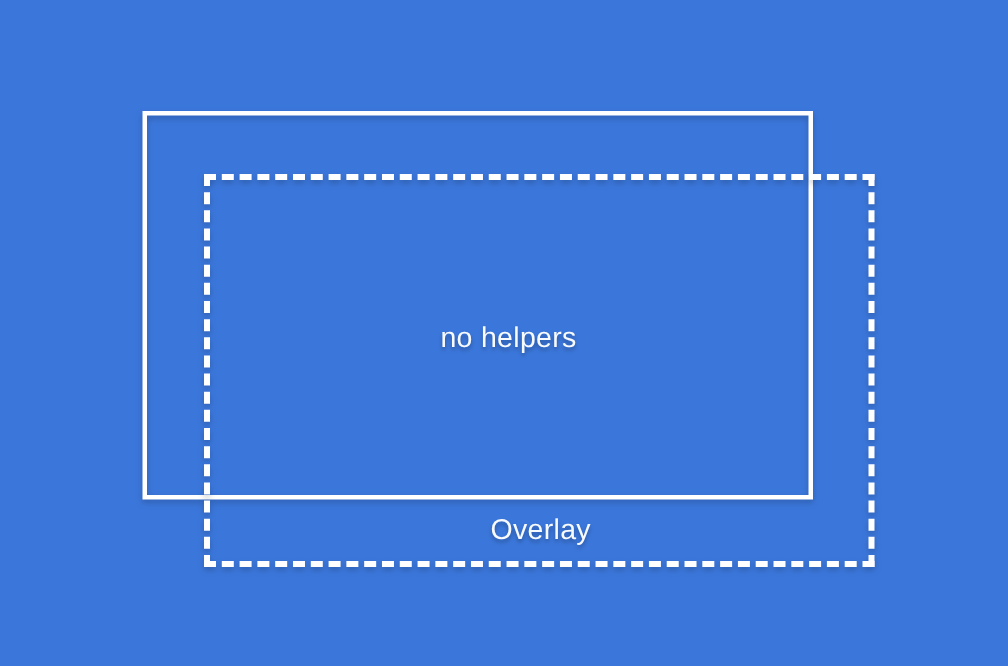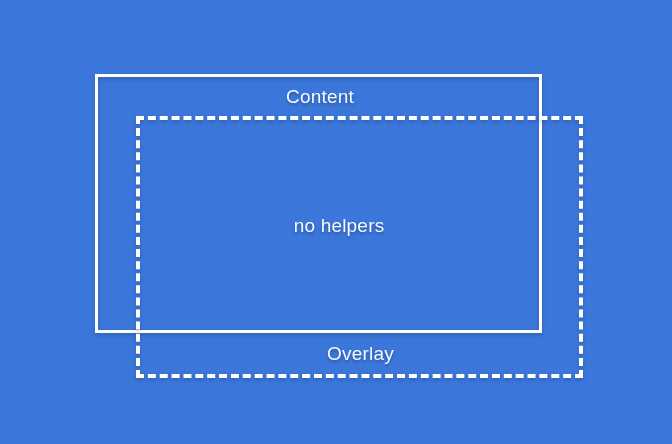--- a/index.html
+++ b/index.html
@@ -90,19 +90,18 @@
 </style>
 </head>
 <body>
 
 <div id="stage">
 
   <div id="content-box" class="box"></div>
 
   <div id="overlay-box" class="box"></div>
 
-  <div id="content-label" class="label">Content</div>
 
   <div id="center-label" class="label">no helpers</div>
 
   <div id="overlay-label" class="label">Overlay</div>
 
 </div>
 
 </body></html>

